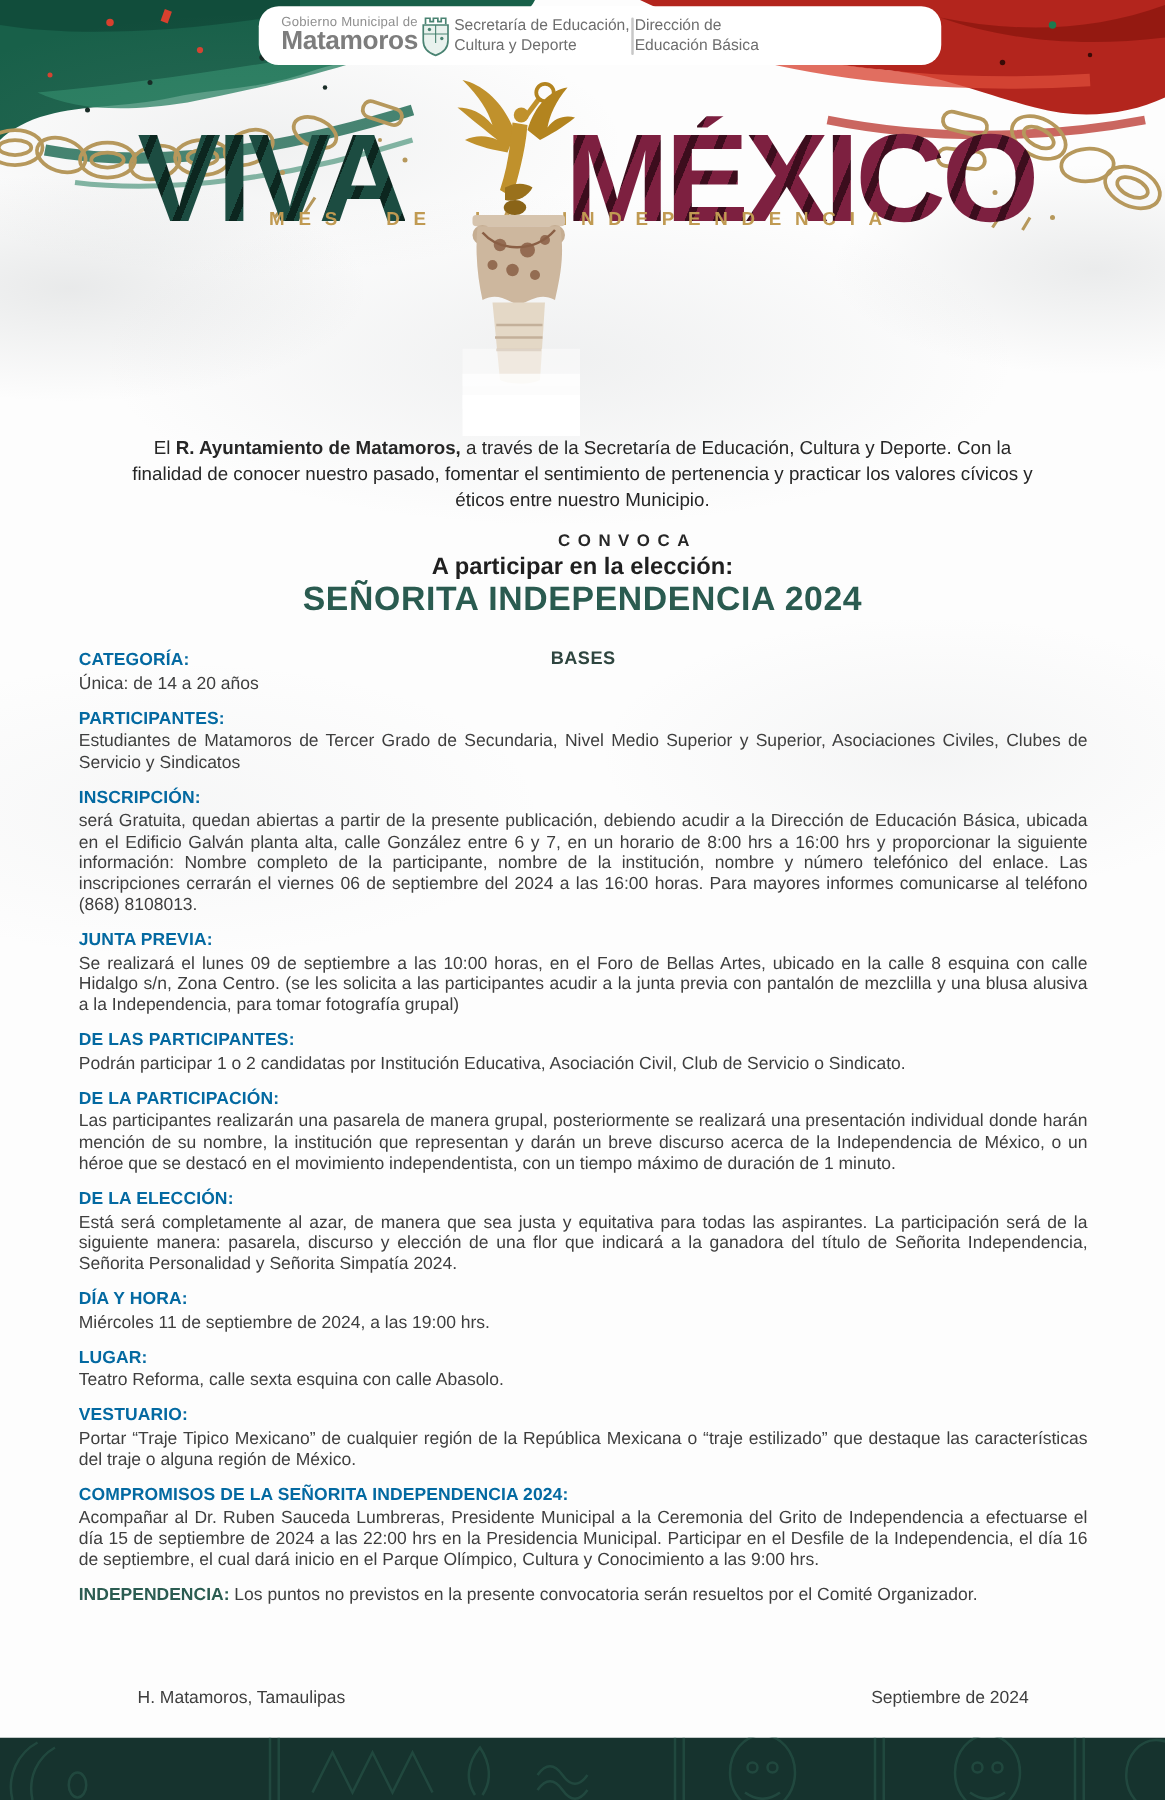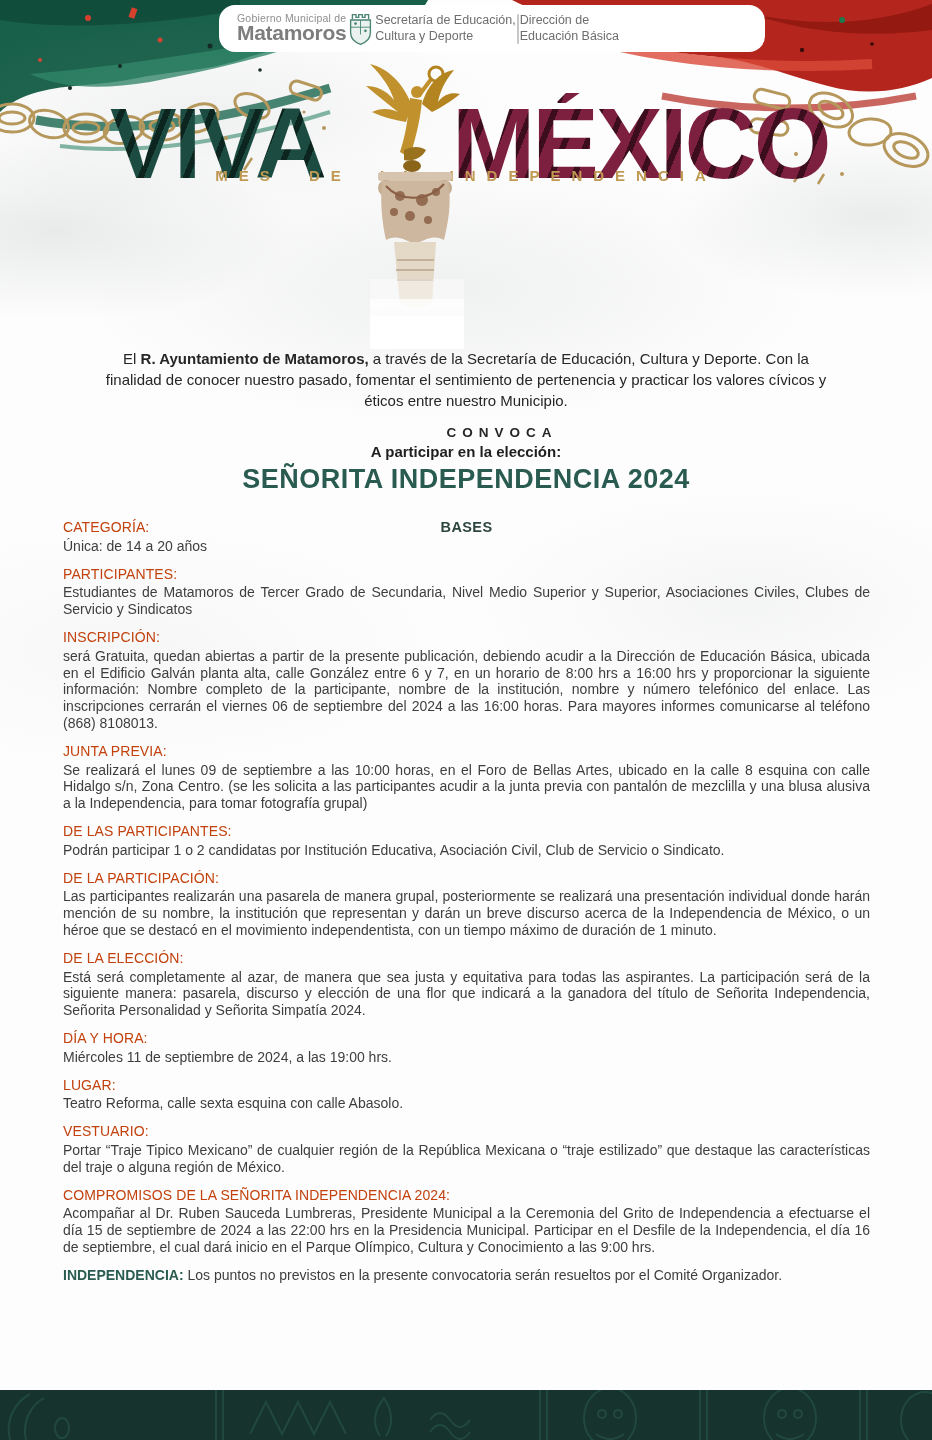--- a/index.html
+++ b/index.html
@@ -18,21 +18,21 @@
       radial-gradient(ellipse 380px 160px at 80% 42%, rgba(168,173,176,.10), transparent 70%),
       radial-gradient(ellipse 420px 170px at 15% 45%, rgba(168,173,176,.08), transparent 70%);
   }
   .brush-left{position:absolute;left:0;top:0;width:430px;height:200px;z-index:0;}
   .brush-right{position:absolute;right:0;top:0;width:420px;height:180px;z-index:0;}
   .chain-left{position:absolute;left:-6px;top:68px;width:360px;height:130px;z-index:2;}
   .chain-right{position:absolute;right:-4px;top:62px;width:190px;height:140px;z-index:2;}
 
   
   .logo-pill{
-    position:absolute;left:219px;top:5px;width:546px;height:47px;z-index:6;
+    position:absolute;left:207px;top:5px;width:546px;height:47px;z-index:6;
     background:#ffffff;border-radius:16px;display:flex;align-items:center;
     padding:0 18px;box-sizing:border-box;gap:1px;
   }
   .gov1{font-size:10.5px;color:#8f8f8f;letter-spacing:.2px;}
   .gov2{font-size:21px;font-weight:700;color:#7d7d7d;margin-top:-3px;letter-spacing:-.3px;}
   .crest{width:27px;height:34px;flex:0 0 auto;}
   .dept{font-size:12.5px;color:#6e6e6e;line-height:1.25;}
   .vdiv{width:2px;height:30px;background:#c7c7c7;border-radius:1px;}
 
   
@@ -50,31 +50,31 @@
   .angel{position:absolute;left:360px;top:54px;width:115px;height:295px;z-index:4;}
 
   
   .intro{
     position:absolute;z-index:3;left:96px;top:348px;width:740px;margin:0;
     text-align:center;font-size:15px;line-height:1.4;color:#262626;
   }
   .convoca{position:absolute;z-index:3;left:0;top:425px;width:100%;text-align:center;
     font-size:13.5px;font-weight:700;letter-spacing:6px;color:#262626;margin-left:36px;}
   .convoca-sub{position:absolute;z-index:3;left:0;top:443px;width:100%;text-align:center;
-    font-size:15px;font-weight:700;color:#1f1f1f;}
+    font-size:19px;font-weight:700;color:#1f1f1f;}
   .main-title{position:absolute;z-index:3;left:0;top:464px;width:100%;text-align:center;margin:0;
     font-size:27px;font-weight:700;letter-spacing:.5px;color:#2a5b50;}
 
   
   .body-col{
     position:absolute;z-index:3;left:63px;top:519px;width:807px;
     font-size:14px;line-height:1.2;color:#3e3e3e;
   }
   .sec{margin:0 0 11px 0;}
-  .sec-h{margin:0 0 2px 0;font-size:14px;font-weight:400;color:#c2410c;letter-spacing:.1px;}
+  .sec-h{margin:0 0 2px 0;font-size:14px;font-weight:700;color:#0369a1;letter-spacing:.1px;}
   .sec-body{text-align:justify;}
   .cat-row{position:relative;}
   .bases{position:absolute;left:0;top:0;width:100%;text-align:center;
     font-weight:700;color:#2e453f;font-size:14.5px;letter-spacing:.4px;}
   .trans b{color:#2b5c51;}
 
   .footer-row{position:absolute;z-index:3;left:110px;right:109px;top:1349px;
     display:flex;justify-content:space-between;font-size:14px;color:#3e3e3e;}
   .band{position:absolute;left:0;top:1390px;width:932px;height:50px;z-index:5;}
 </style>
@@ -285,20 +285,24 @@
       <h3 class="sec-h">COMPROMISOS DE LA SEÑORITA INDEPENDENCIA 2024:</h3>
       <div class="sec-body">Acompañar al Dr. Ruben Sauceda Lumbreras, Presidente Municipal a la Ceremonia del Grito de Independencia a efectuarse el día 15 de septiembre de 2024 a las 22:00 hrs en la Presidencia Municipal. Participar en el Desfile de la Independencia, el día 16 de septiembre, el cual dará inicio en el Parque Olímpico, Cultura y Conocimiento a las 9:00 hrs.</div>
     </div>
 
     <div class="sec trans">
       <b>INDEPENDENCIA:</b>
       <span>Los puntos no previstos en la presente convocatoria serán resueltos por el  Comité Organizador.</span>
     </div>
   </div>
 
+  <div class="footer-row">
+    <span>H. Matamoros, Tamaulipas</span>
+    <span>Septiembre de 2024</span>
+  </div>
 
   <svg class="band" viewBox="0 0 932 50" preserveAspectRatio="none" aria-hidden="true">
     <rect width="932" height="50" fill="#16332e"></rect>
     <g stroke="#2b5a4d" stroke-width="2" fill="none" opacity="0.55">
       <path d="M10,50 C5,30 15,12 30,4"></path>
       <path d="M26,50 C22,32 30,16 44,8"></path>
       <ellipse cx="62" cy="38" rx="7" ry="10"></ellipse>
       <path d="M216,0 V50 M223,0 V50"></path>
       <polyline points="250,44 266,12 282,44 298,12 314,44 330,12 346,44"></polyline>
       <path d="M380,46 C372,34 374,20 384,8 C392,20 394,34 386,46"></path>

